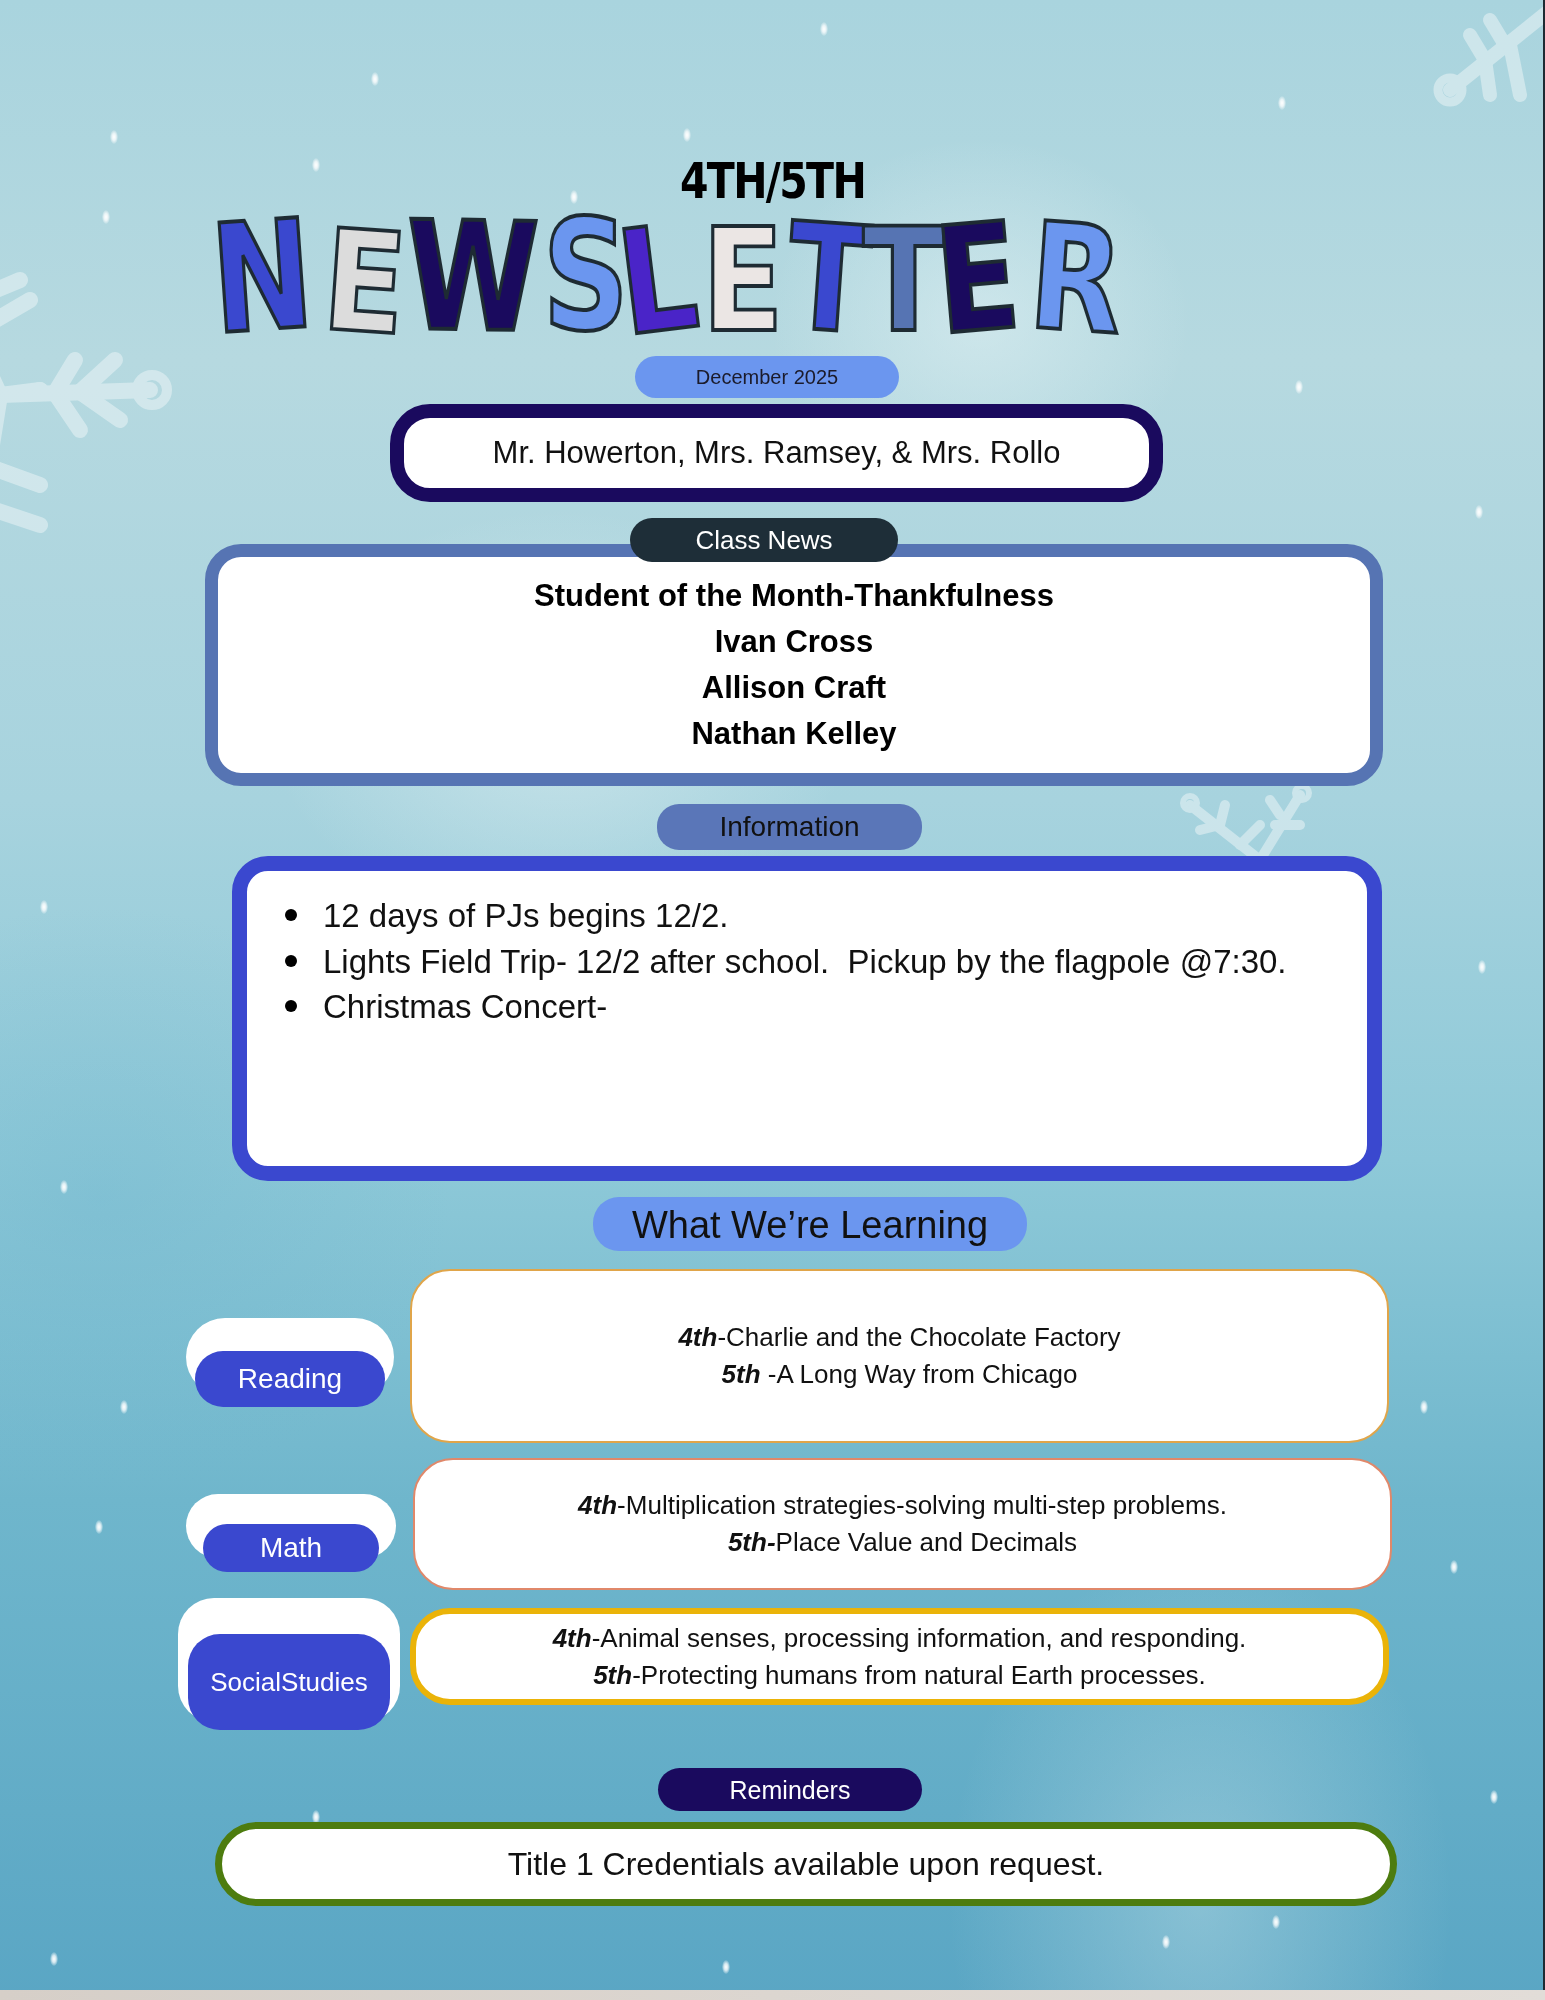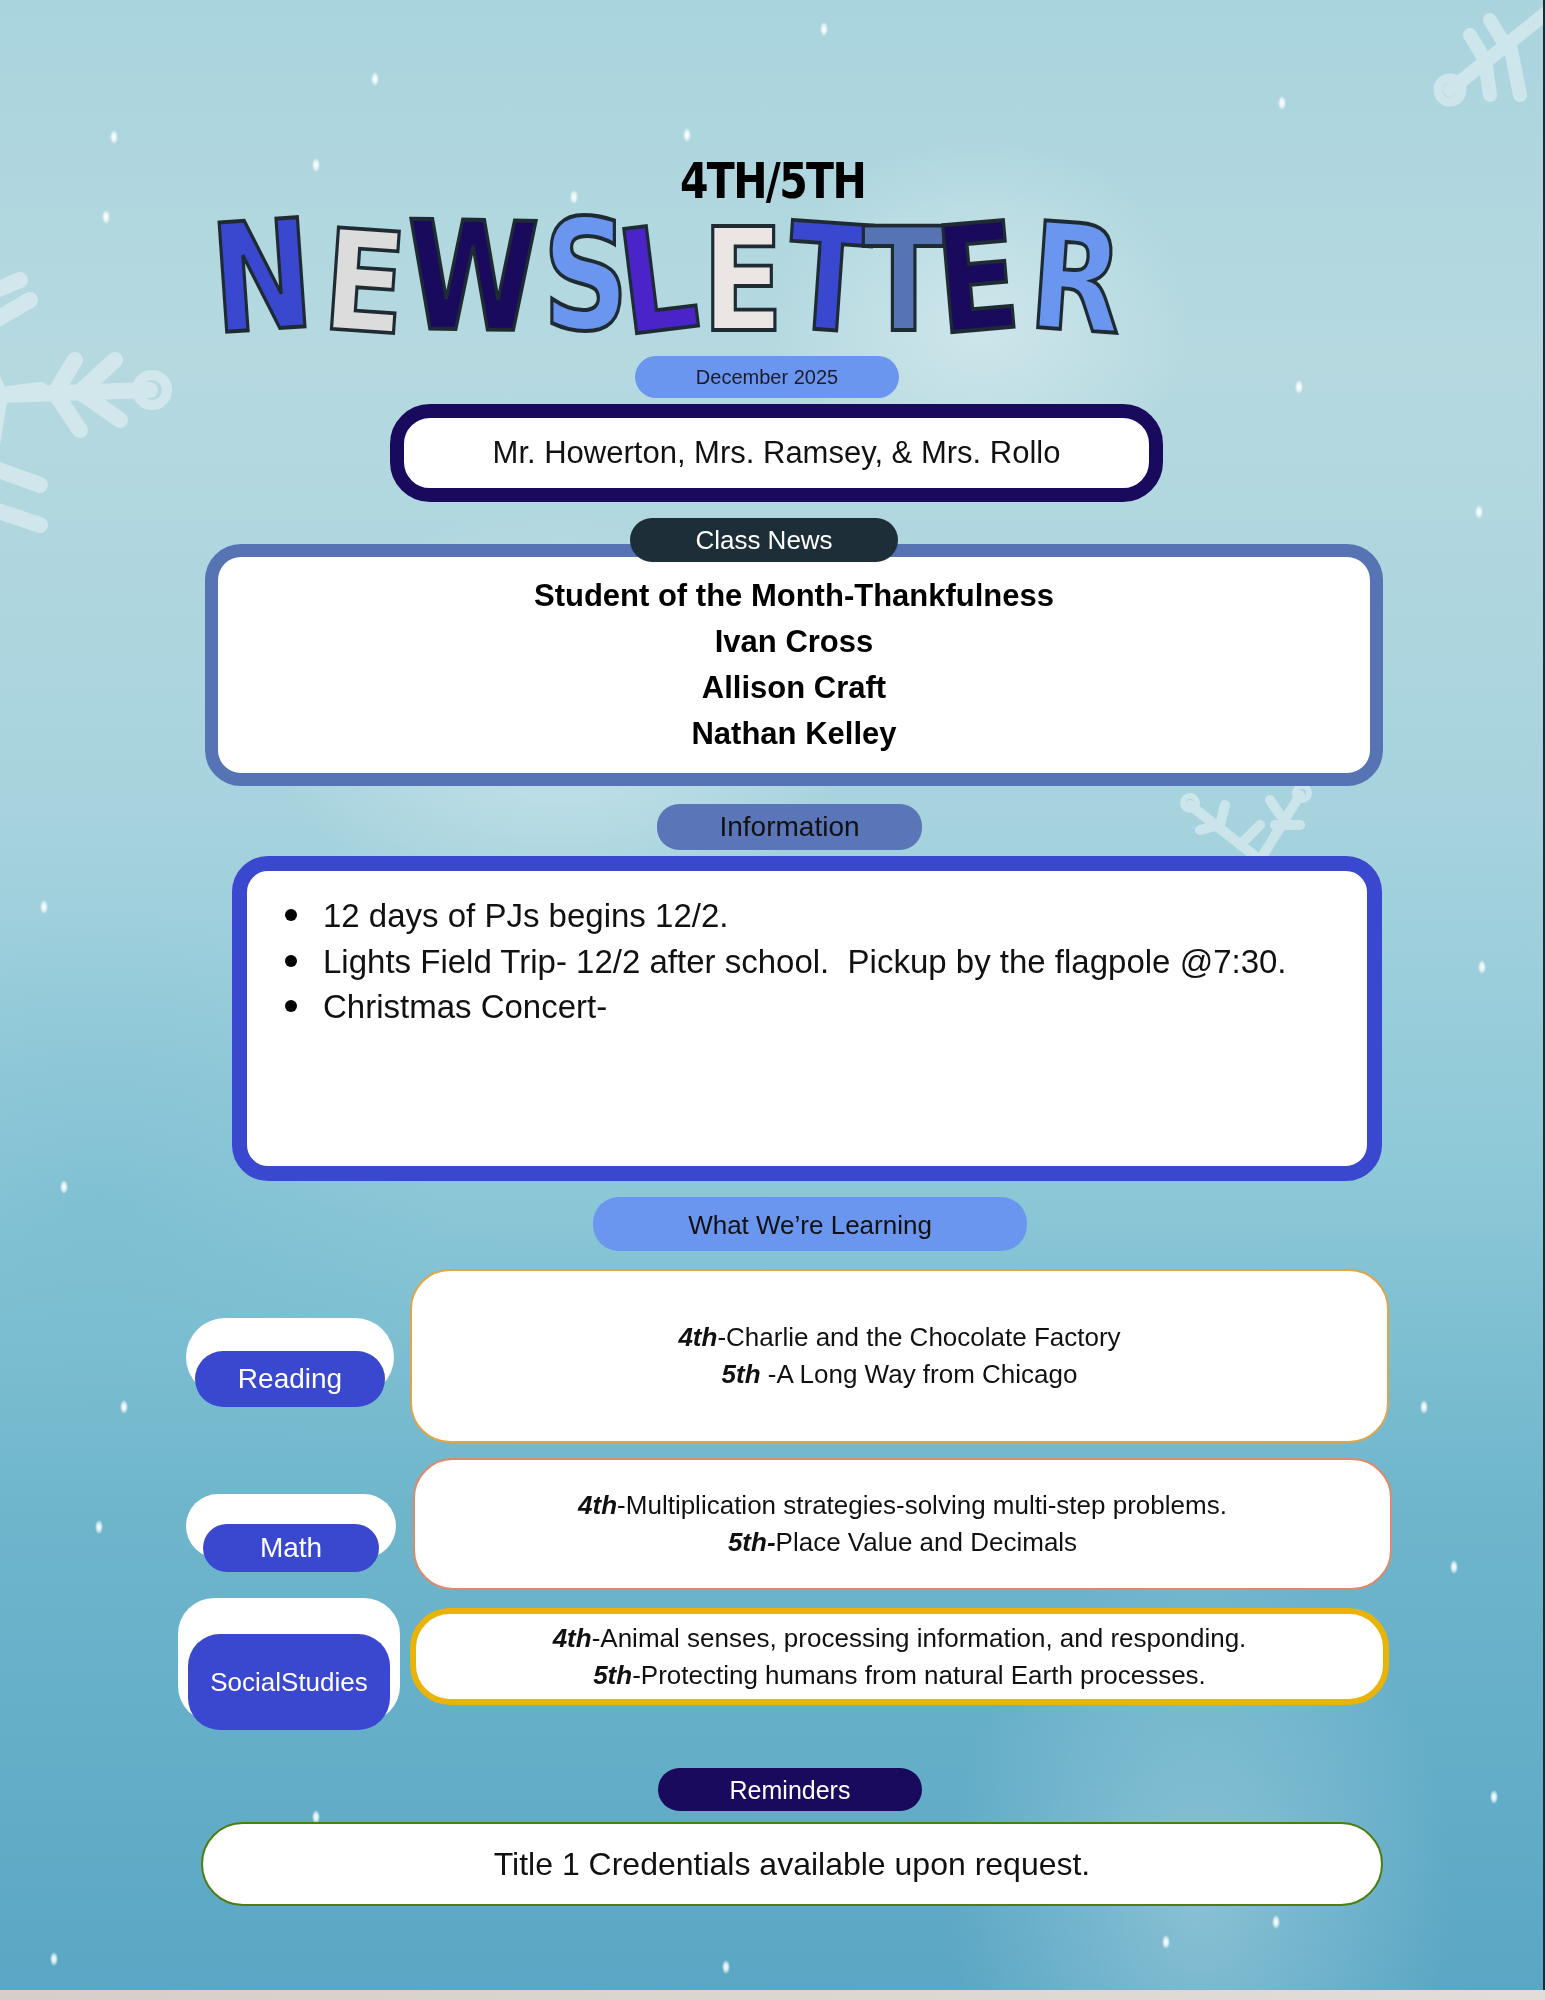--- a/index.html
+++ b/index.html
@@ -56,21 +56,21 @@
       display: flex; align-items: center; justify-content: center;
       font-size: 31px; color: #111;
     }
 
     
     .pill {
       position: absolute; border-radius: 22px; text-align: center; color: #fff;
     }
     .pill-class-news { left: 630px; top: 518px; width: 268px; height: 44px; background: #1e2e38; font-size: 26px; line-height: 44px; }
     .pill-info { left: 657px; top: 804px; width: 265px; height: 46px; background: #5a76b8; color: #111; font-size: 28px; line-height: 46px; }
-    .pill-learning { left: 593px; top: 1197px; width: 434px; height: 54px; background: #6b96ef; color: #111; font-size: 26px; line-height: 56px; border-radius: 26px; }
+    .pill-learning { left: 593px; top: 1197px; width: 434px; height: 54px; background: #6b96ef; color: #111; font-size: 38px; line-height: 56px; border-radius: 26px; }
     .pill-reminders { left: 658px; top: 1768px; width: 264px; height: 43px; background: #1a0a5e; font-size: 25px; line-height: 44px; }
 
     
     .class-news-box {
       position: absolute; left: 205px; top: 544px; width: 1178px; height: 242px;
       border: 13px solid #5674b3; border-radius: 36px; background: #fff;
       display: flex; flex-direction: column; align-items: center; justify-content: center;
       font-weight: bold; font-size: 31px; color: #000; line-height: 46px;
     }
 
@@ -112,22 +112,22 @@
       display: flex; flex-direction: column; align-items: center; justify-content: center;
       font-size: 26px; color: #111; line-height: 37px; text-align: center;
     }
     .learn-box b { font-weight: bold; font-style: italic; }
     .box-reading { left: 410px; top: 1269px; width: 979px; height: 174px; border: 2px solid #e0a54a; }
     .box-math { left: 413px; top: 1458px; width: 979px; height: 132px; border: 2px solid #e0886a; }
     .box-social { left: 410px; top: 1608px; width: 979px; height: 97px; border: 6px solid #eab308; }
 
     
     .reminders-box {
-      position: absolute; left: 201px; top: 1822px; width: 1182px; height: 84px;
-      border: 2px solid #4d7c0f; border-radius: 42px; background: #fff;
+      position: absolute; left: 215px; top: 1822px; width: 1182px; height: 84px;
+      border: 7px solid #4d7c0f; border-radius: 42px; background: #fff;
       display: flex; align-items: center; justify-content: center;
       font-size: 32px; color: #111;
     }
   </style>
 </head>
 <body>
 
 <div class="flake" style="left:-120px; top:225px; width:300px; height:340px;">
   <svg viewBox="0 0 300 340">
     <g stroke="#eaf4f6" stroke-width="16" stroke-linecap="round" fill="none">

